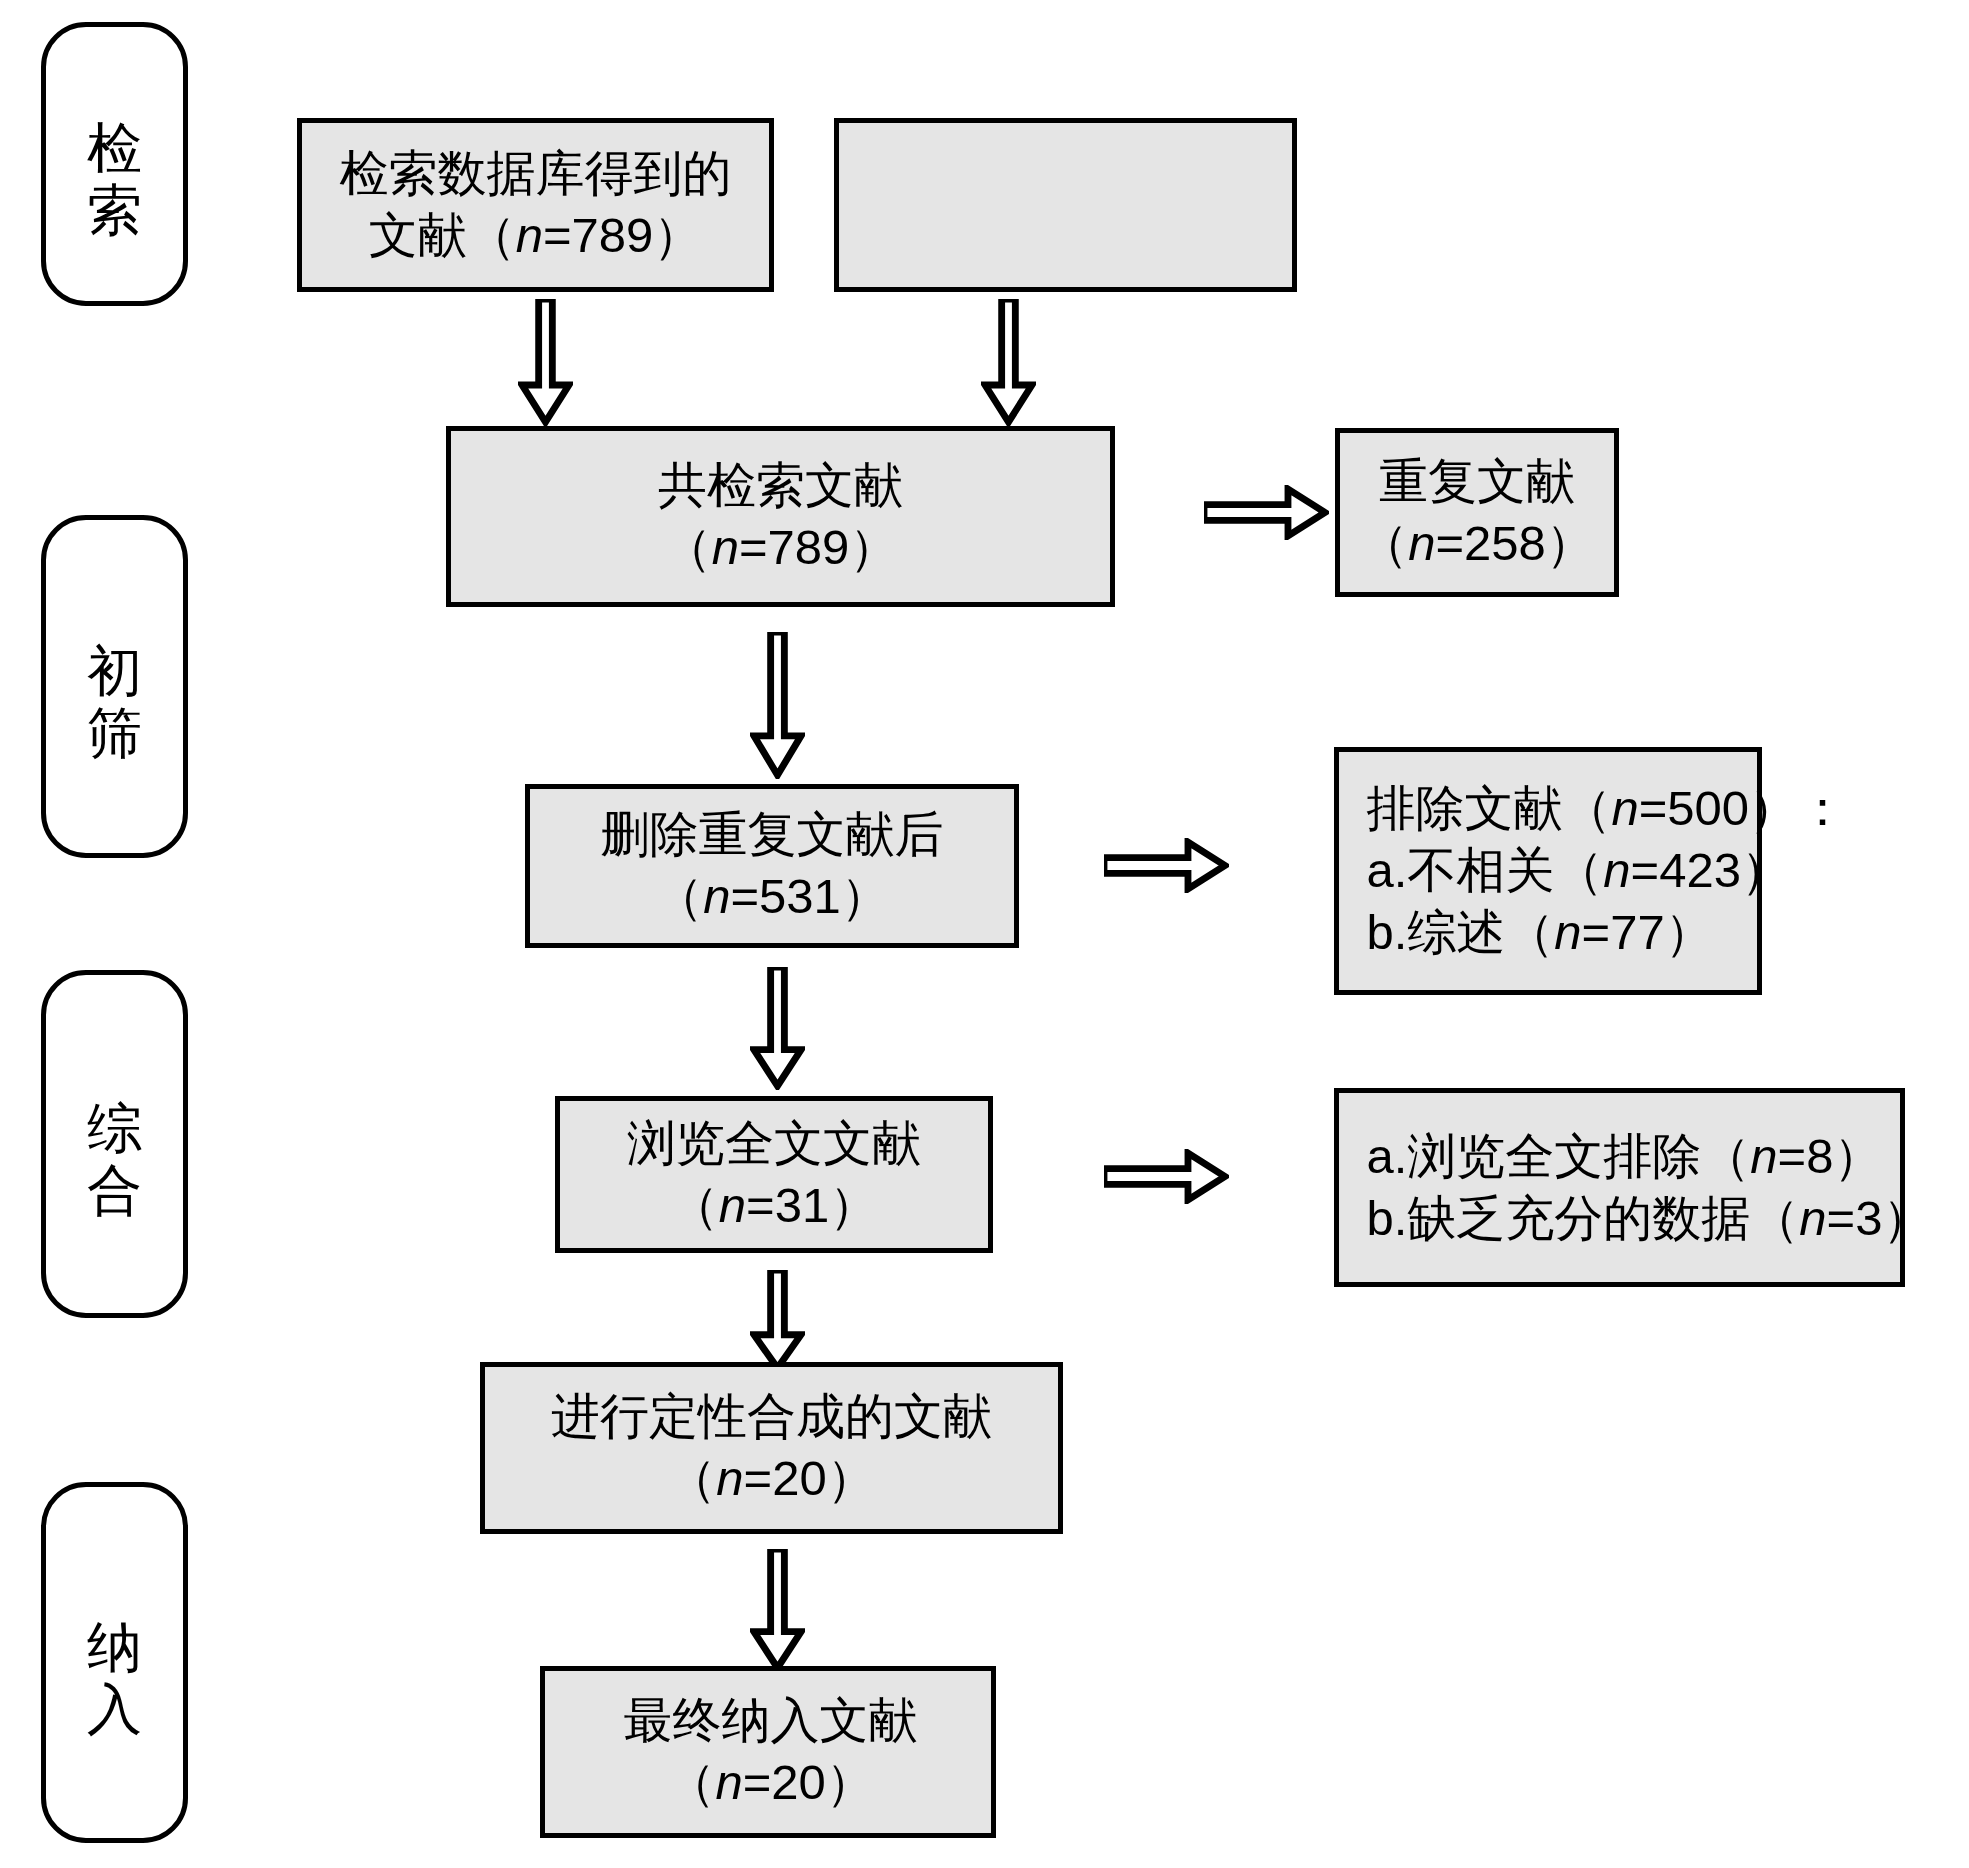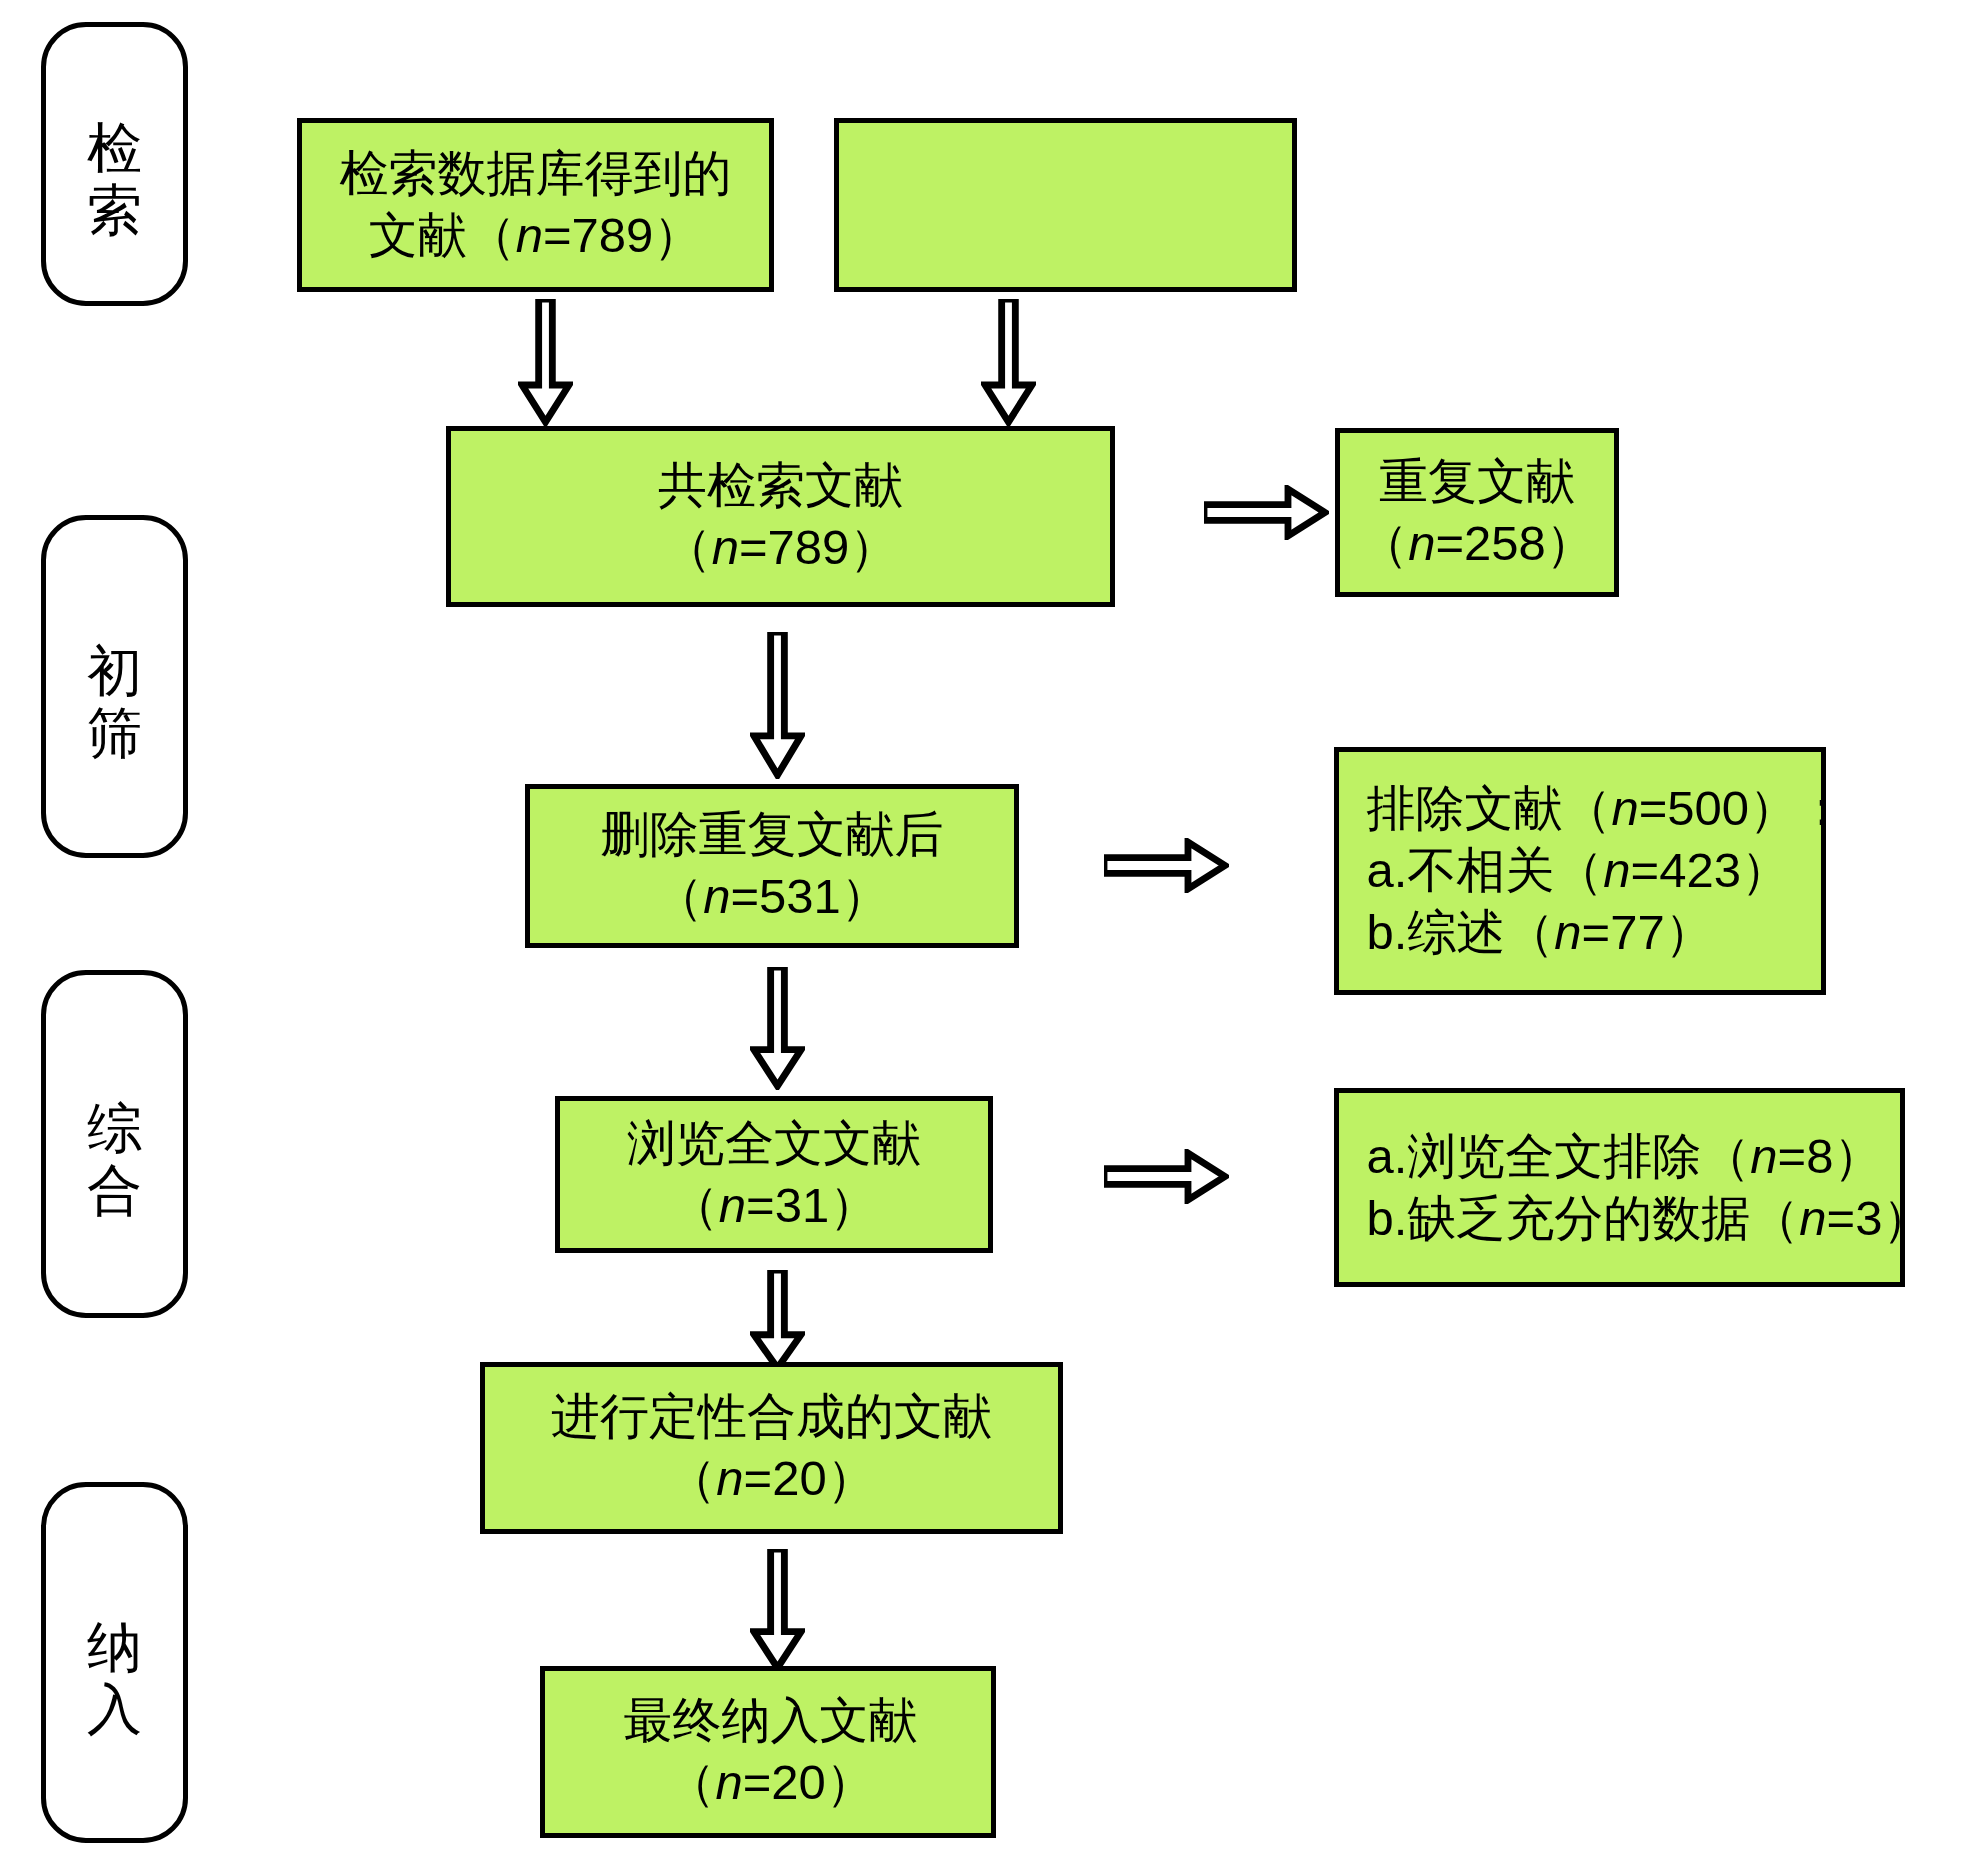--- a/index.html
+++ b/index.html
@@ -36,21 +36,21 @@
     width:59px;
     word-break:break-all;
     font-weight:400;
     margin-top:32px;
   }
 
   
   .node{
     position:absolute;
     border:5.9px solid #000;
-    background:#bef264;
+    background:#e5e5e5;
     box-sizing:border-box;
     display:flex;
     flex-direction:column;
     align-items:center;
     justify-content:center;
     padding:3.9px 9.8px;
   }
   .node.left-align{
     align-items:flex-start;
     justify-content:center;
@@ -139,21 +139,21 @@
     <div class="line">删除重复文献后</div>
     <div class="line">（<i>n</i>=531）</div>
   </div>
 
   <div class="arrow" style="left:1104px; top:838px;">
     <svg width="125" height="55" viewBox="0 0 128 56">
       <polygon points="0,20 86,20 86,4 124,28 86,52 86,36 0,36" fill="#fff" stroke="#000" stroke-width="7" stroke-linejoin="miter"></polygon>
     </svg>
   </div>
 
-  <div class="node left-align" style="left:1334px; top:747px; width:492px; height:248px;">
+  <div class="node left-align" style="left:1334px; top:747px; width:428px; height:248px;">
     <div class="line">排除文献（<i>n</i>=500）：</div>
     <div class="line">a.不相关（<i>n</i>=423）</div>
     <div class="line">b.综述（<i>n</i>=77）</div>
   </div>
 
   <div class="arrow" style="left:750px; top:967px;">
     <svg width="55" height="123" viewBox="0 0 56 125">
       <polygon points="21,0 35,0 35,84 52,84 28,121 4,84 21,84" fill="#fff" stroke="#000" stroke-width="7" stroke-linejoin="miter"></polygon>
     </svg>
   </div>

